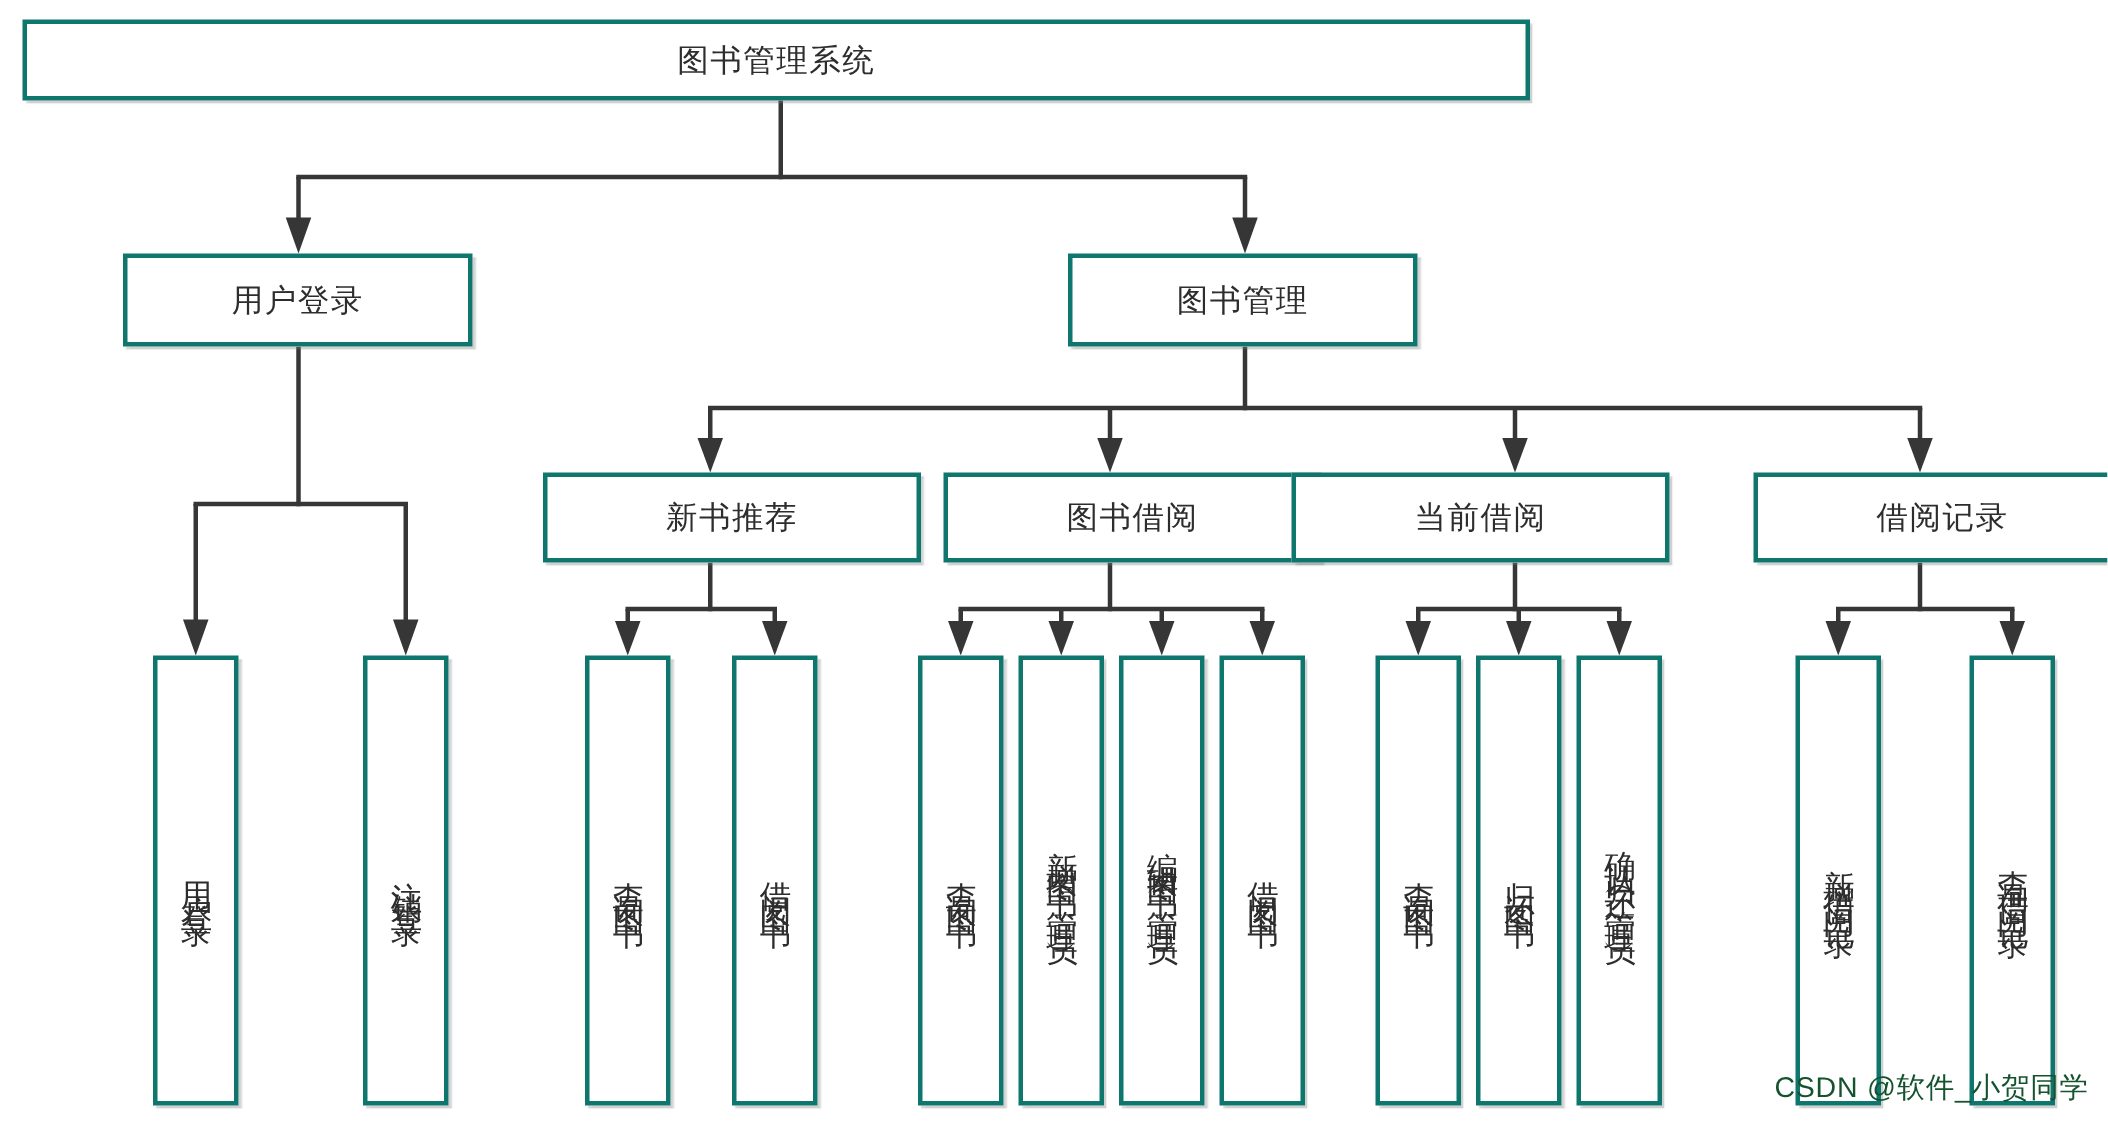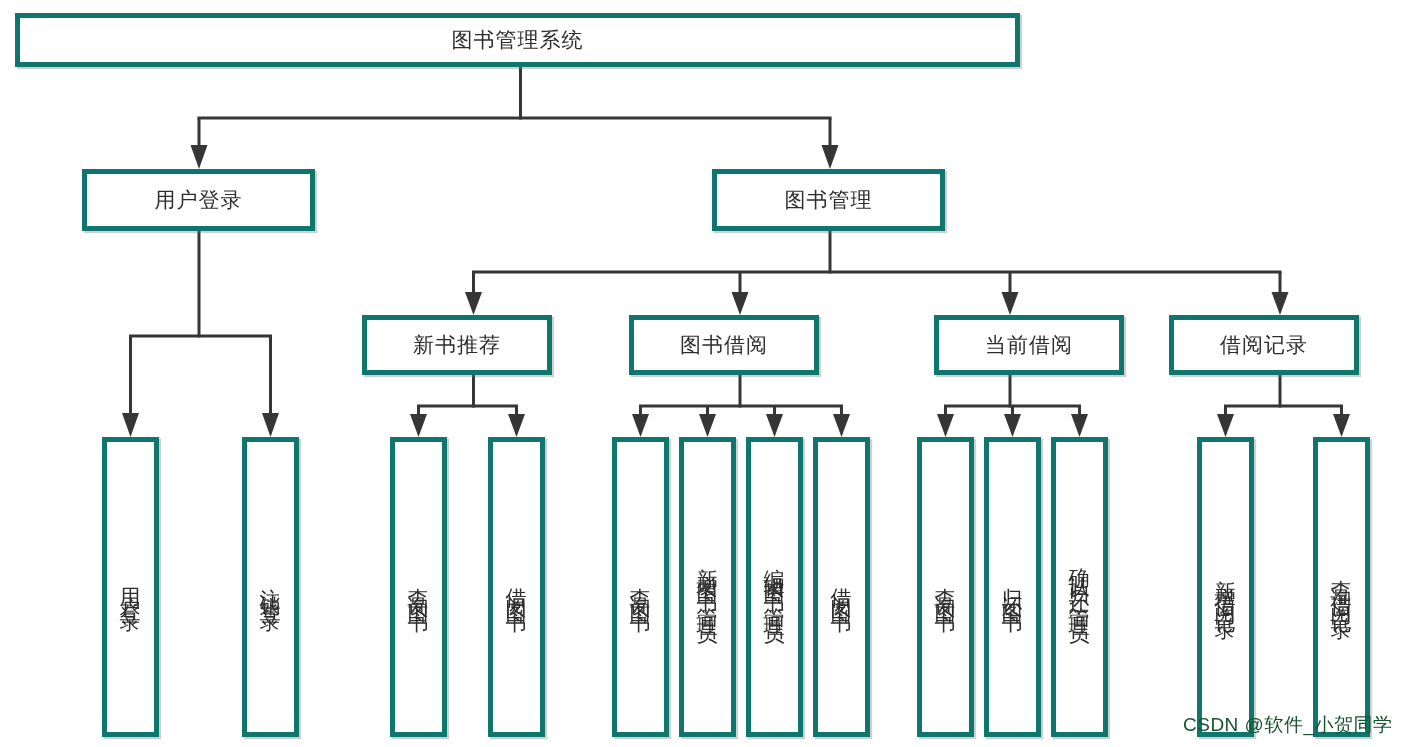--- a/index.html
+++ b/index.html
@@ -15,36 +15,36 @@
     overflow: hidden;
   }
   .connectors {
     position: absolute;
     left: 0; top: 0;
     width: 1405px; height: 747px;
   }
   .box {
     position: absolute;
     box-sizing: border-box;
-    border: 5px solid #0f766e;
+    border: 3px solid #0f766e;
     background: #ffffff;
     color: #2d2d2d;
     display: flex;
     align-items: center;
     justify-content: center;
     box-shadow: 2px 2px 1px rgba(120,120,120,0.35);
   }
   .hlabel {
     font-size: 21px;
     letter-spacing: 1px;
     white-space: nowrap;
   }
   .root-box   { left: 15px;  top: 13px;  width: 1005px; height: 54px; }
   .l2-box     { top: 169px;  width: 233px; height: 62px; }
-  .l3-box     { top: 315px;  width: 190px; height: 60px; }
+  .l3-box     { top: 315px;  width: 252px; height: 60px; }
   .leaf-box   { top: 437px;  width: 57px;  height: 300px; }
   .vtext {
     writing-mode: vertical-rl;
     text-orientation: mixed;
     font-size: 21px;
     letter-spacing: 8px;
     line-height: 1;
     color: #2d2d2d;
   }
   .watermark {
@@ -137,21 +137,21 @@
   <div class="box l2-box" style="left:712px;justify-content:center;">
     <span class="hlabel">图书管理</span>
   </div>
 
   <div class="box l3-box" style="left:362px;">
     <span class="hlabel">新书推荐</span>
   </div>
   <div class="box l3-box" style="left:629px;">
     <span class="hlabel">图书借阅</span>
   </div>
-  <div class="box l3-box" style="left:934px;">
+  <div class="box l3-box" style="left:861px;">
     <span class="hlabel">当前借阅</span>
   </div>
   <div class="box l3-box" style="left:1169px;">
     <span class="hlabel">借阅记录</span>
   </div>
 
   <div class="box leaf-box" style="left:102px;">
     <span class="vtext">用户登录</span>
   </div>
   <div class="box leaf-box" style="left:242px;">

